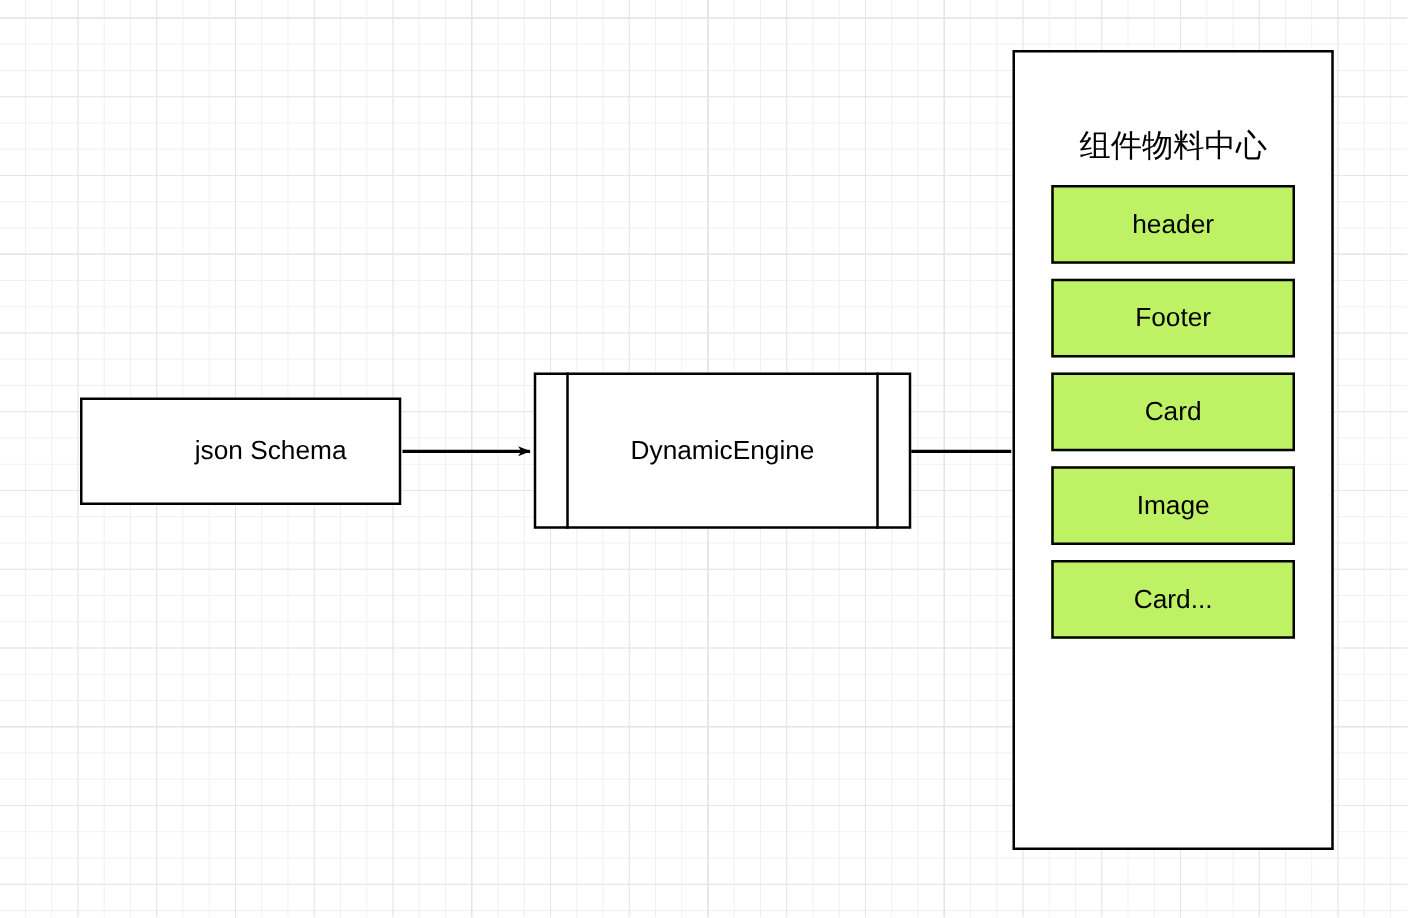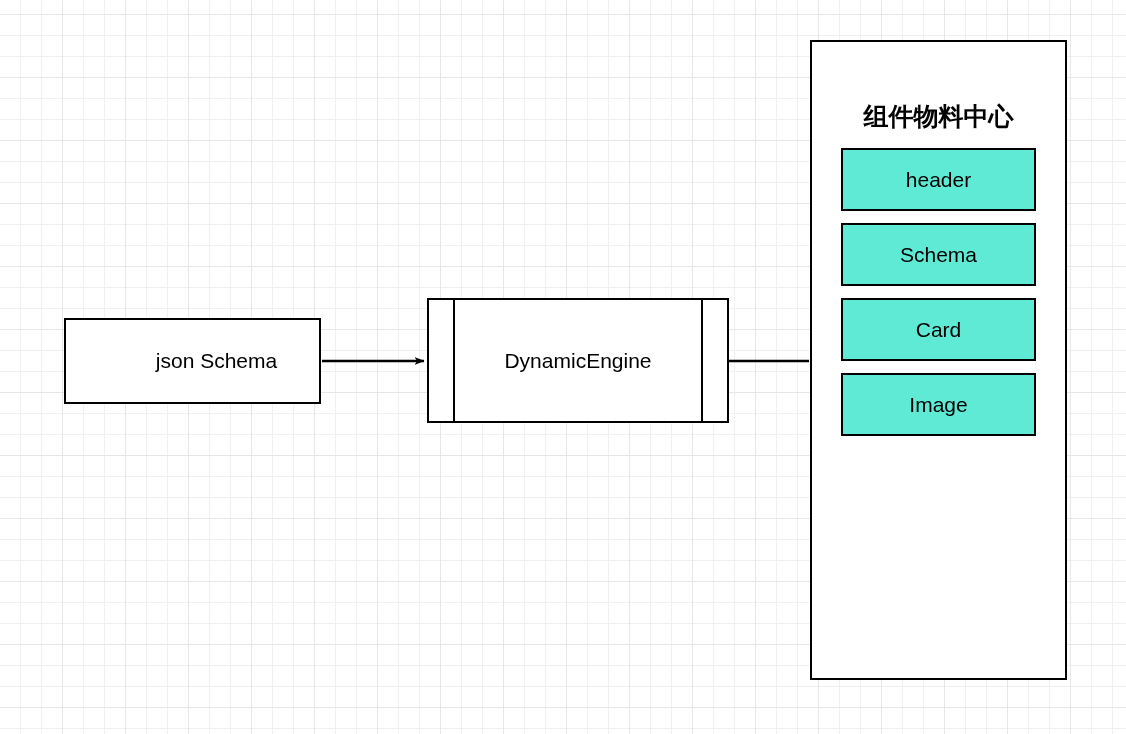--- a/index.html
+++ b/index.html
@@ -102,34 +102,33 @@
   #material-center-title {
     position: absolute;
     left: 0;
     right: 0;
     top: 62px;
     text-align: center;
     font-size: 25px;
     line-height: 1;
     color: #000000;
     font-family: "DejaVu Sans", "Liberation Sans", sans-serif;
-    font-weight: bold;
   }
   #material-list {
     position: absolute;
     left: 29px;
     top: 106px;
     width: 195px;
   }
   .material-item {
     box-sizing: border-box;
     width: 195px;
     height: 63px;
     border: 2px solid #000000;
-    background: #5eead4;
+    background: #bef264;
     display: flex;
     align-items: center;
     justify-content: center;
     font-size: 21px;
     color: #000000;
     margin-bottom: 12px;
   }
   .material-item:last-child { margin-bottom: 0; }
 
   
@@ -175,24 +174,27 @@
   </div>
 
   <div id="material-center-panel">
     <div id="material-center-title">组件物料中心</div>
 
     <div id="material-list">
       <div class="material-item">
         <span>header</span>
       </div>
       <div class="material-item">
-        <span>Schema</span>
+        <span>Footer</span>
       </div>
       <div class="material-item">
         <span>Card</span>
       </div>
       <div class="material-item">
         <span>Image</span>
+      </div>
+      <div class="material-item">
+        <span>Card...</span>
       </div>
     </div>
   </div>
 
 </div>
 
 </body></html>

